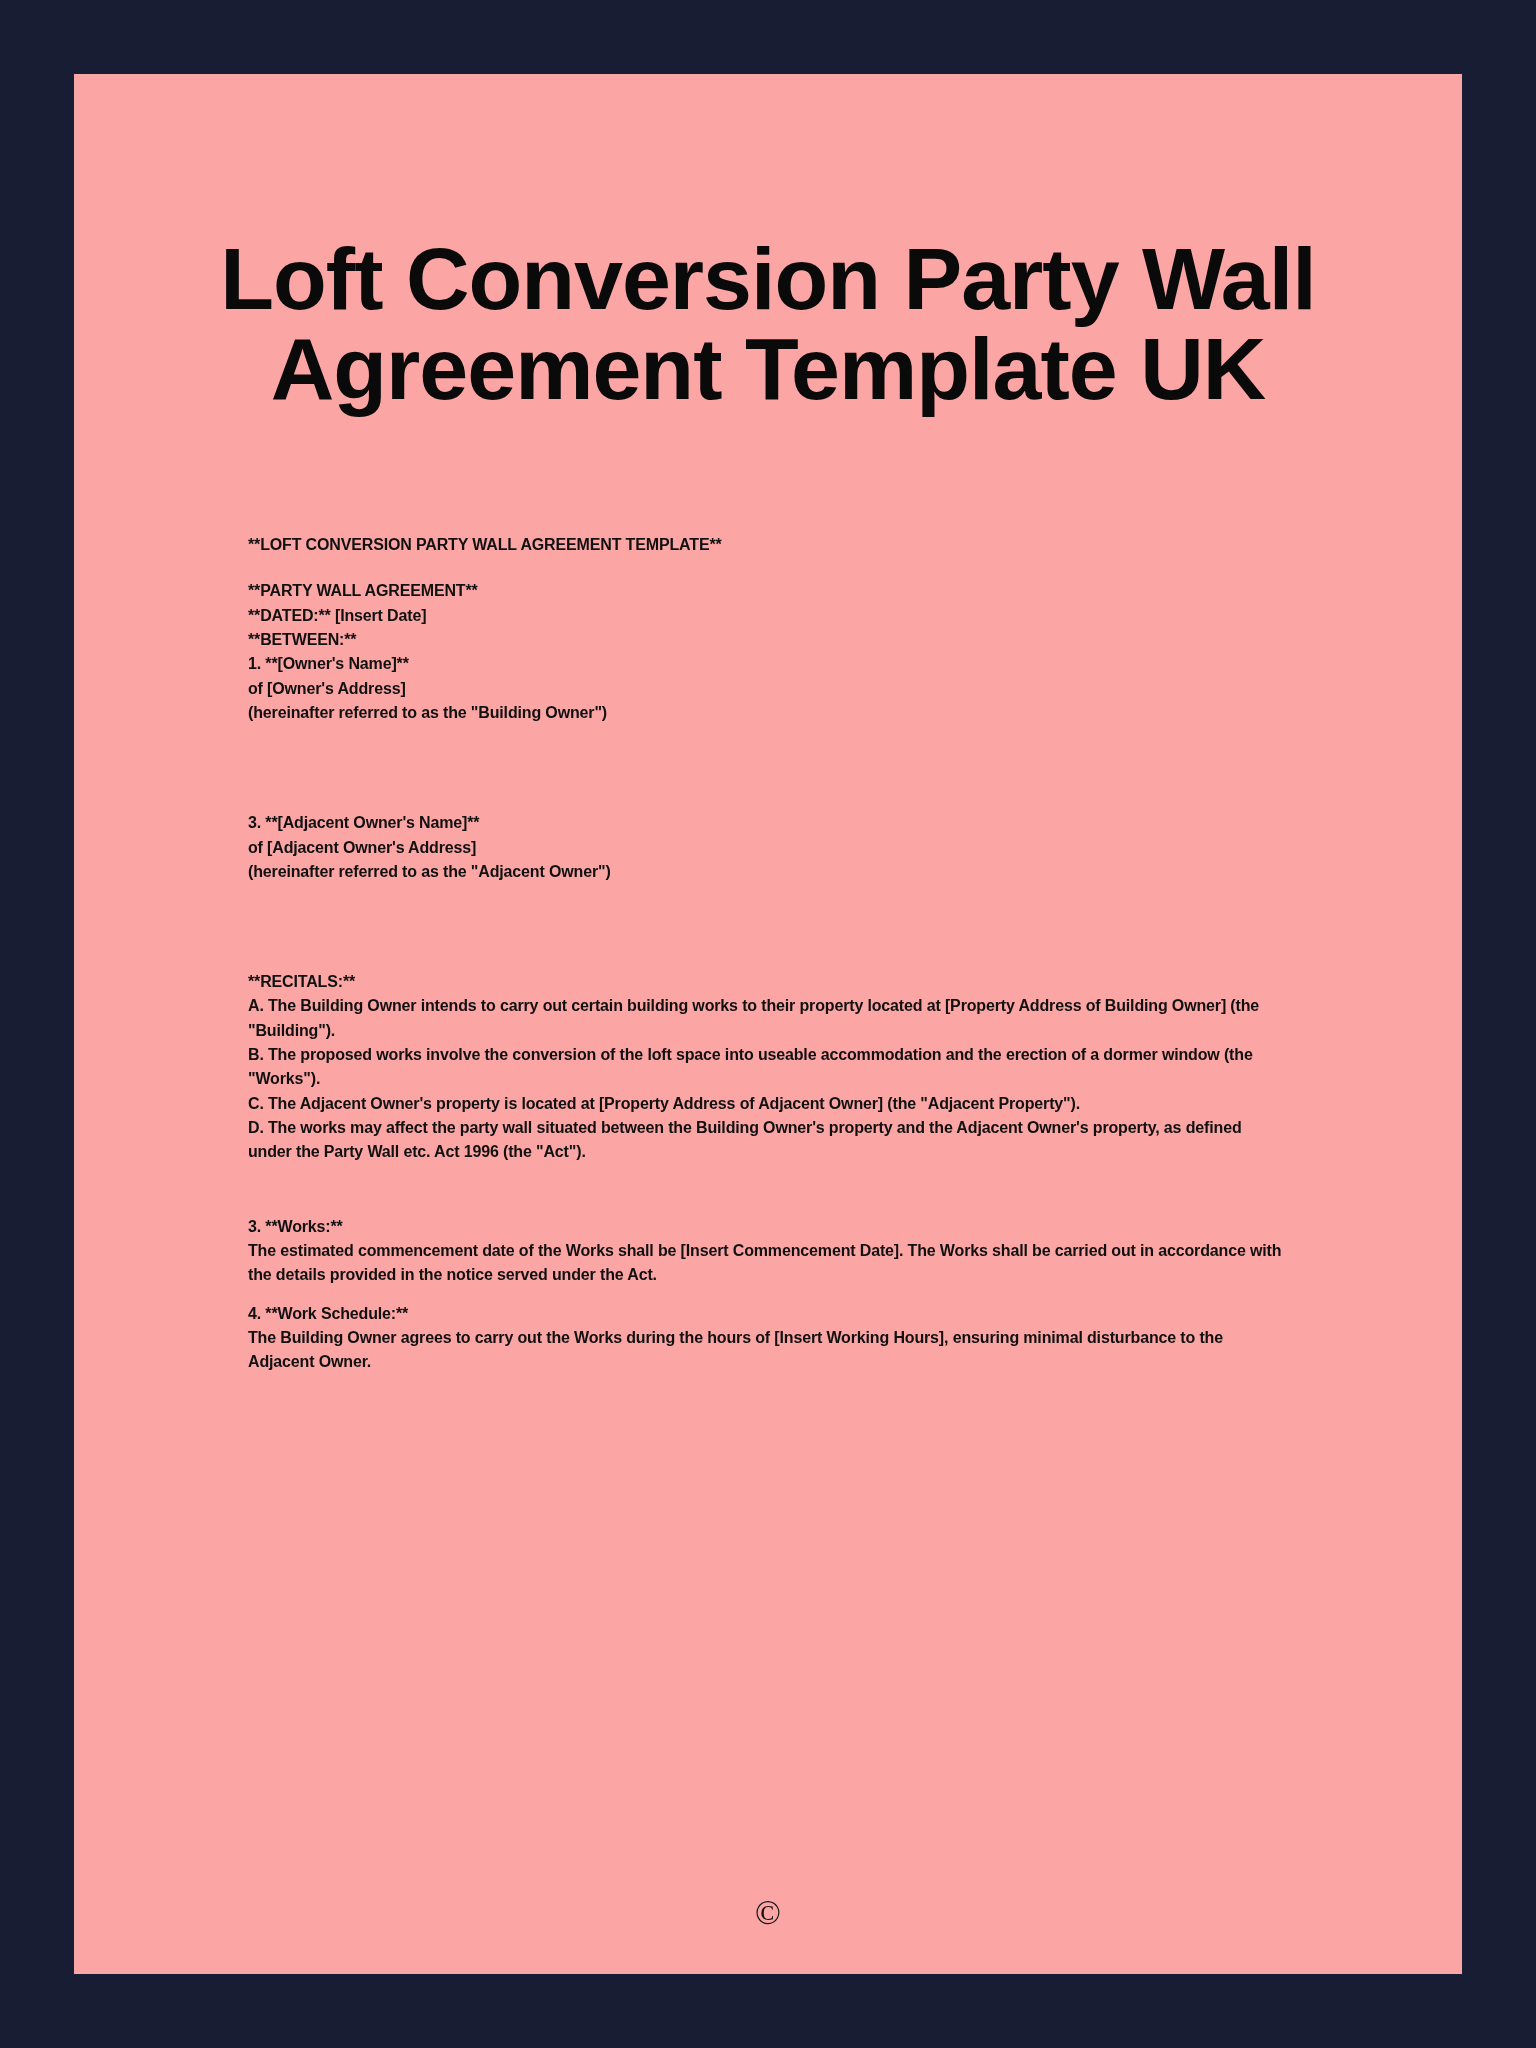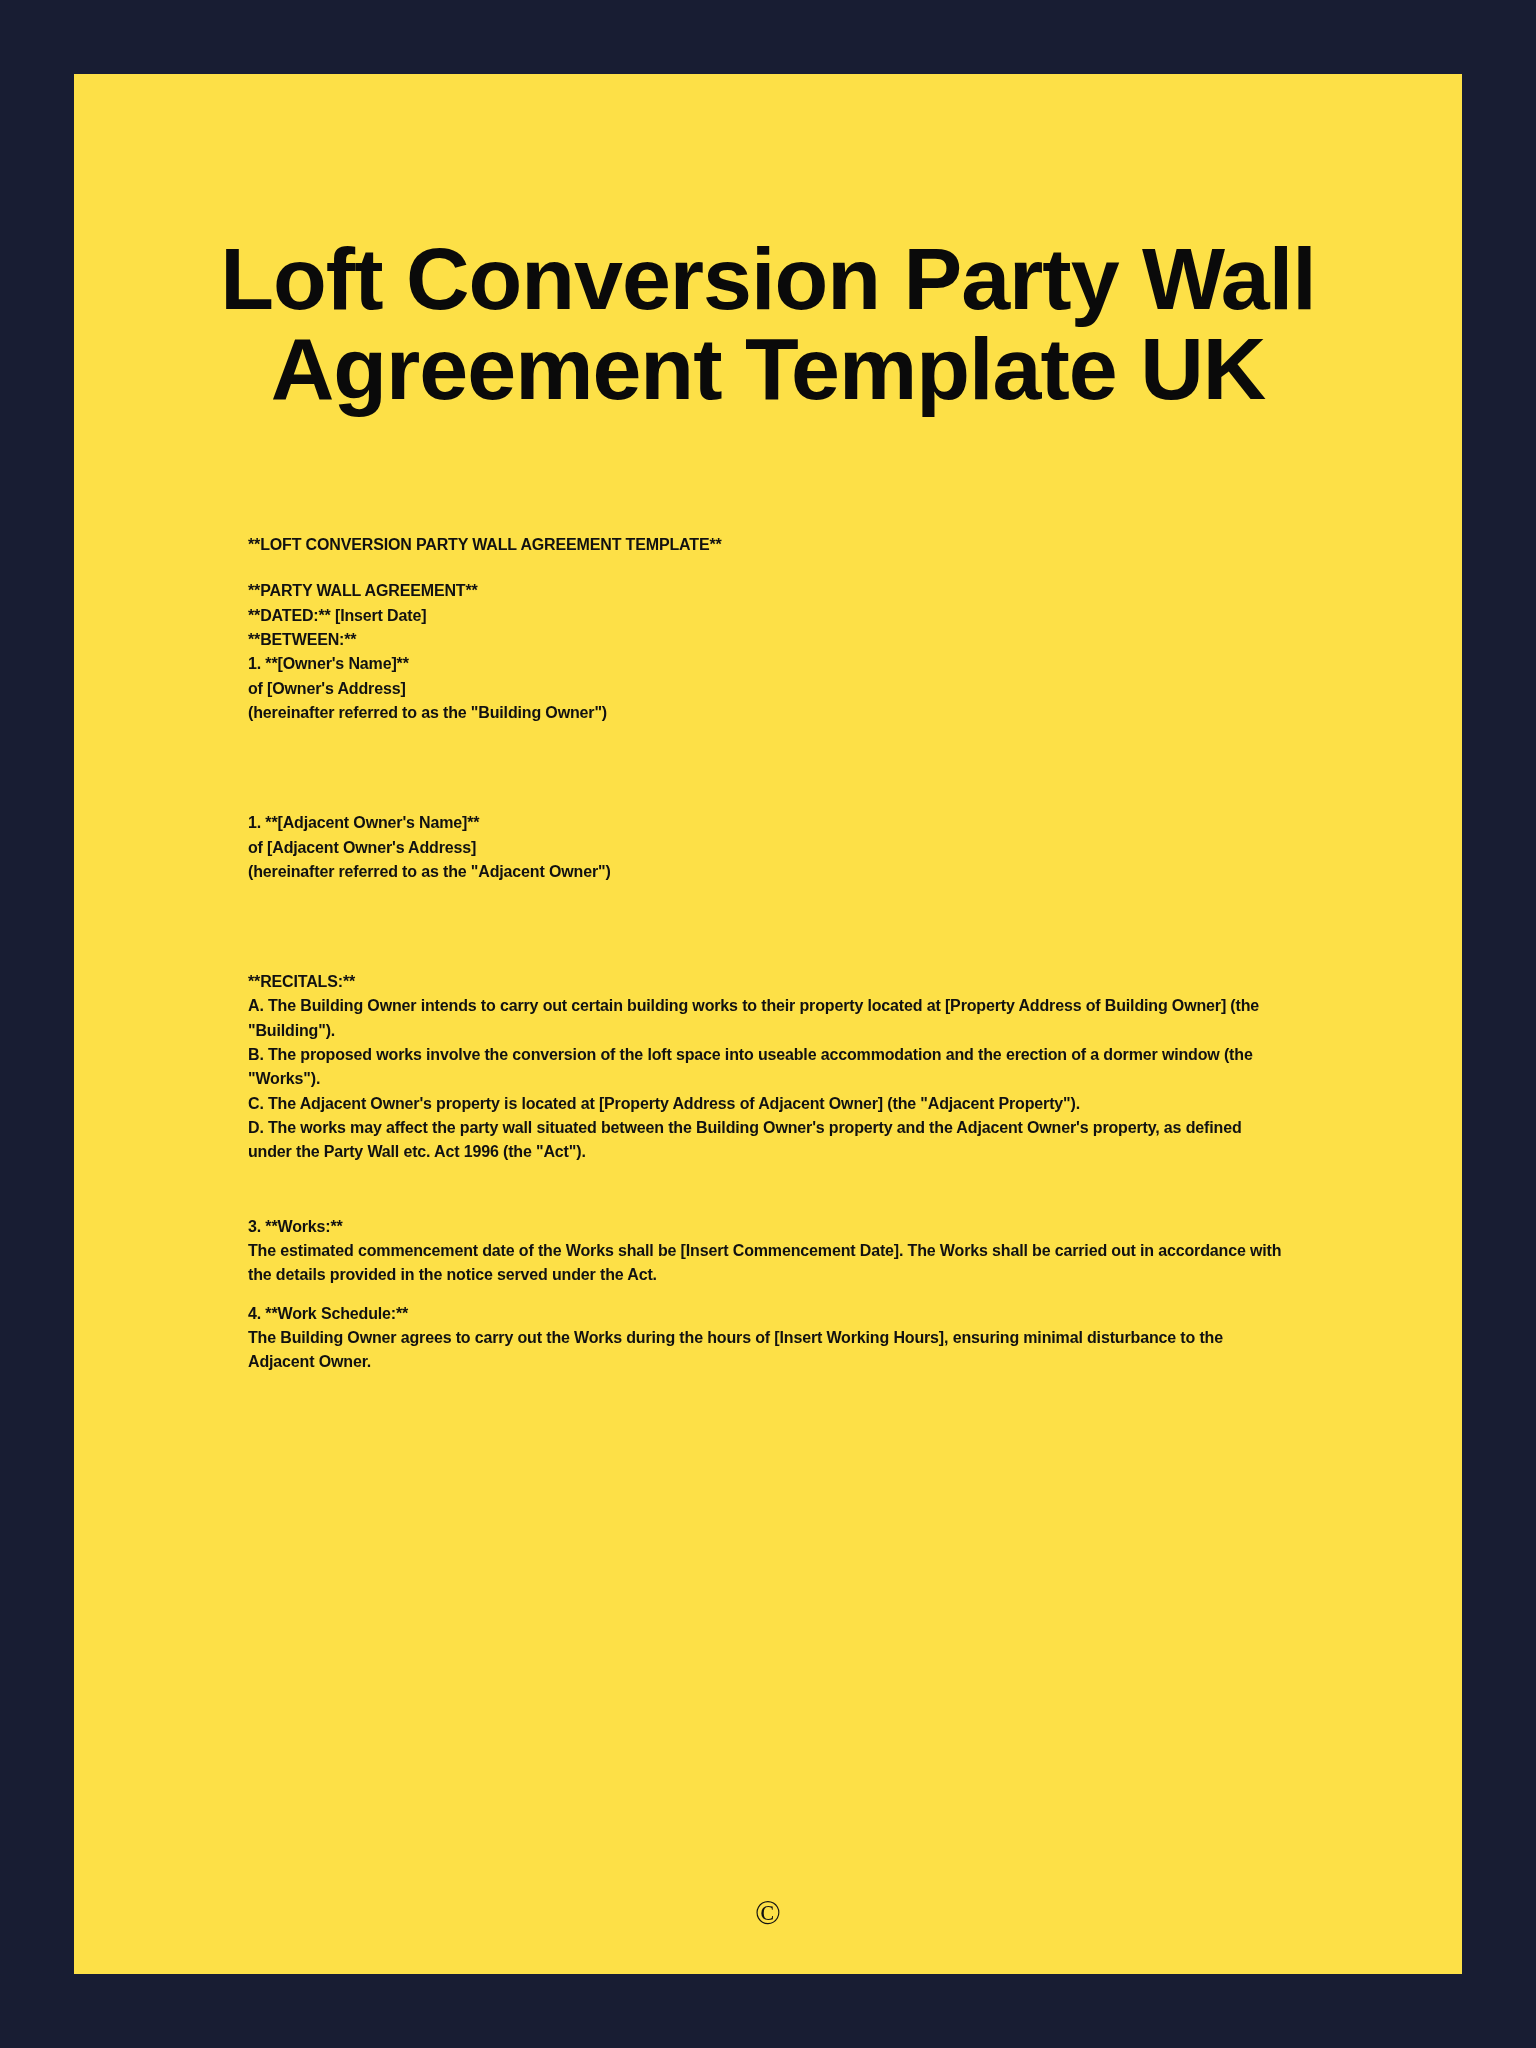--- a/index.html
+++ b/index.html
@@ -20,21 +20,21 @@
     width: 1536px;
     height: 2048px;
     background: #181d33;
   }
   .page-sheet {
     position: absolute;
     left: 74px;
     top: 74px;
     width: 1388px;
     height: 1900px;
-    background: #fde047;
+    background: #fca5a5;
     box-sizing: border-box;
     overflow: hidden;
   }
   .doc-title {
     margin: 0;
     padding: 160px 45px 0 45px;
     font-size: 88px;
     line-height: 1.02;
     font-weight: bold;
     color: #0a0a0a;
@@ -88,21 +88,21 @@
 
       <p class="blk">**PARTY WALL AGREEMENT**
 **DATED:** [Insert Date]
 **BETWEEN:**
 1. **[Owner's Name]**
 of [Owner's Address]
 (hereinafter referred to as the "Building Owner")</p>
 
       <div class="gap-lg"></div>
 
-      <p class="blk">1. **[Adjacent Owner's Name]**
+      <p class="blk">3. **[Adjacent Owner's Name]**
 of [Adjacent Owner's Address]
 (hereinafter referred to as the "Adjacent Owner")</p>
 
       <div class="gap-lg"></div>
 
       <p class="blk">**RECITALS:**
 A. The Building Owner intends to carry out certain building works to their property located at [Property Address of Building Owner] (the "Building").
 B. The proposed works involve the conversion of the loft space into useable accommodation and the erection of a dormer window (the "Works").
 C. The Adjacent Owner's property is located at [Property Address of Adjacent Owner] (the "Adjacent Property").
 D. The works may affect the party wall situated between the Building Owner's property and the Adjacent Owner's property, as defined under the Party Wall etc. Act 1996 (the "Act").</p>

